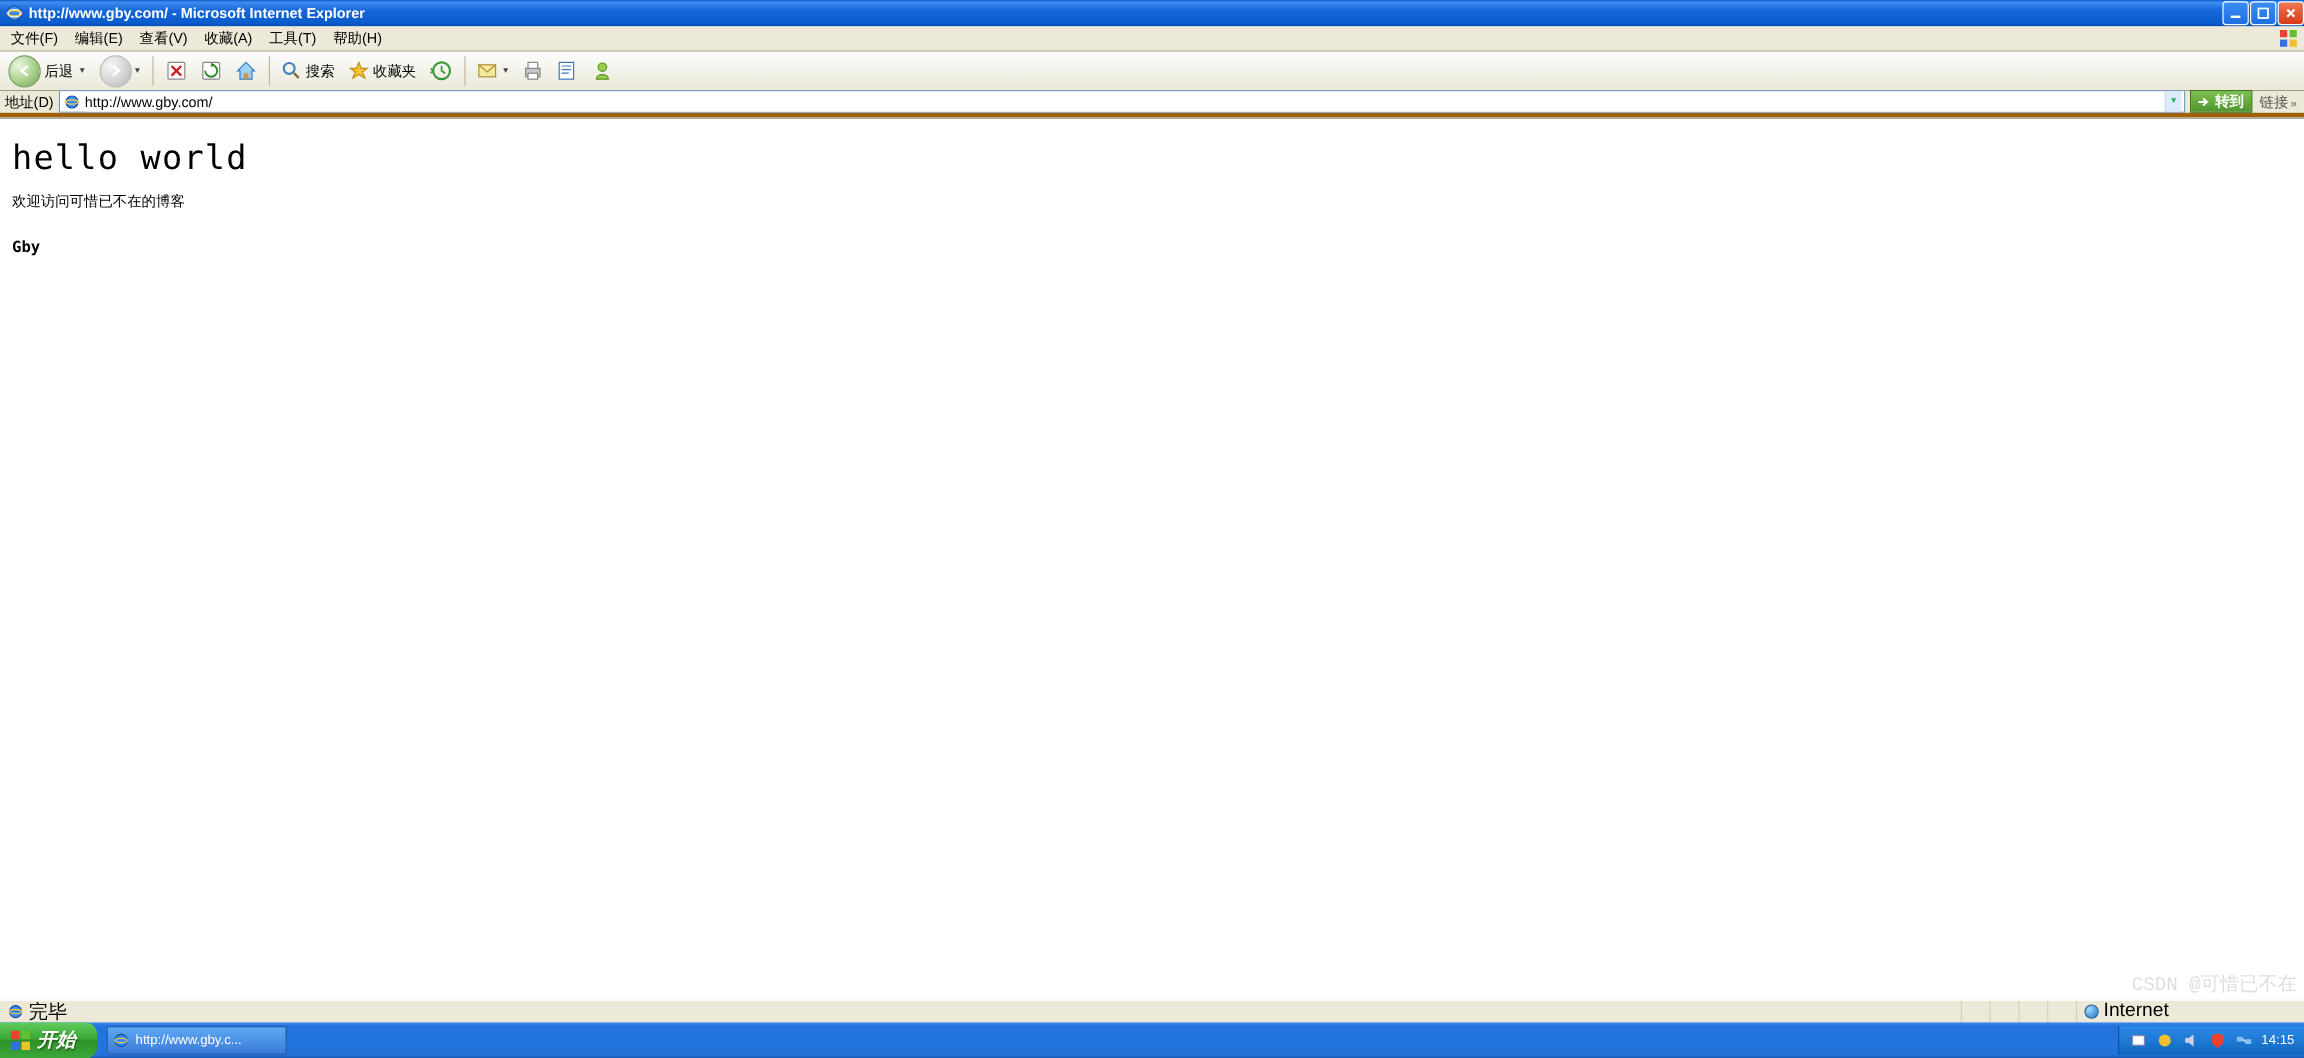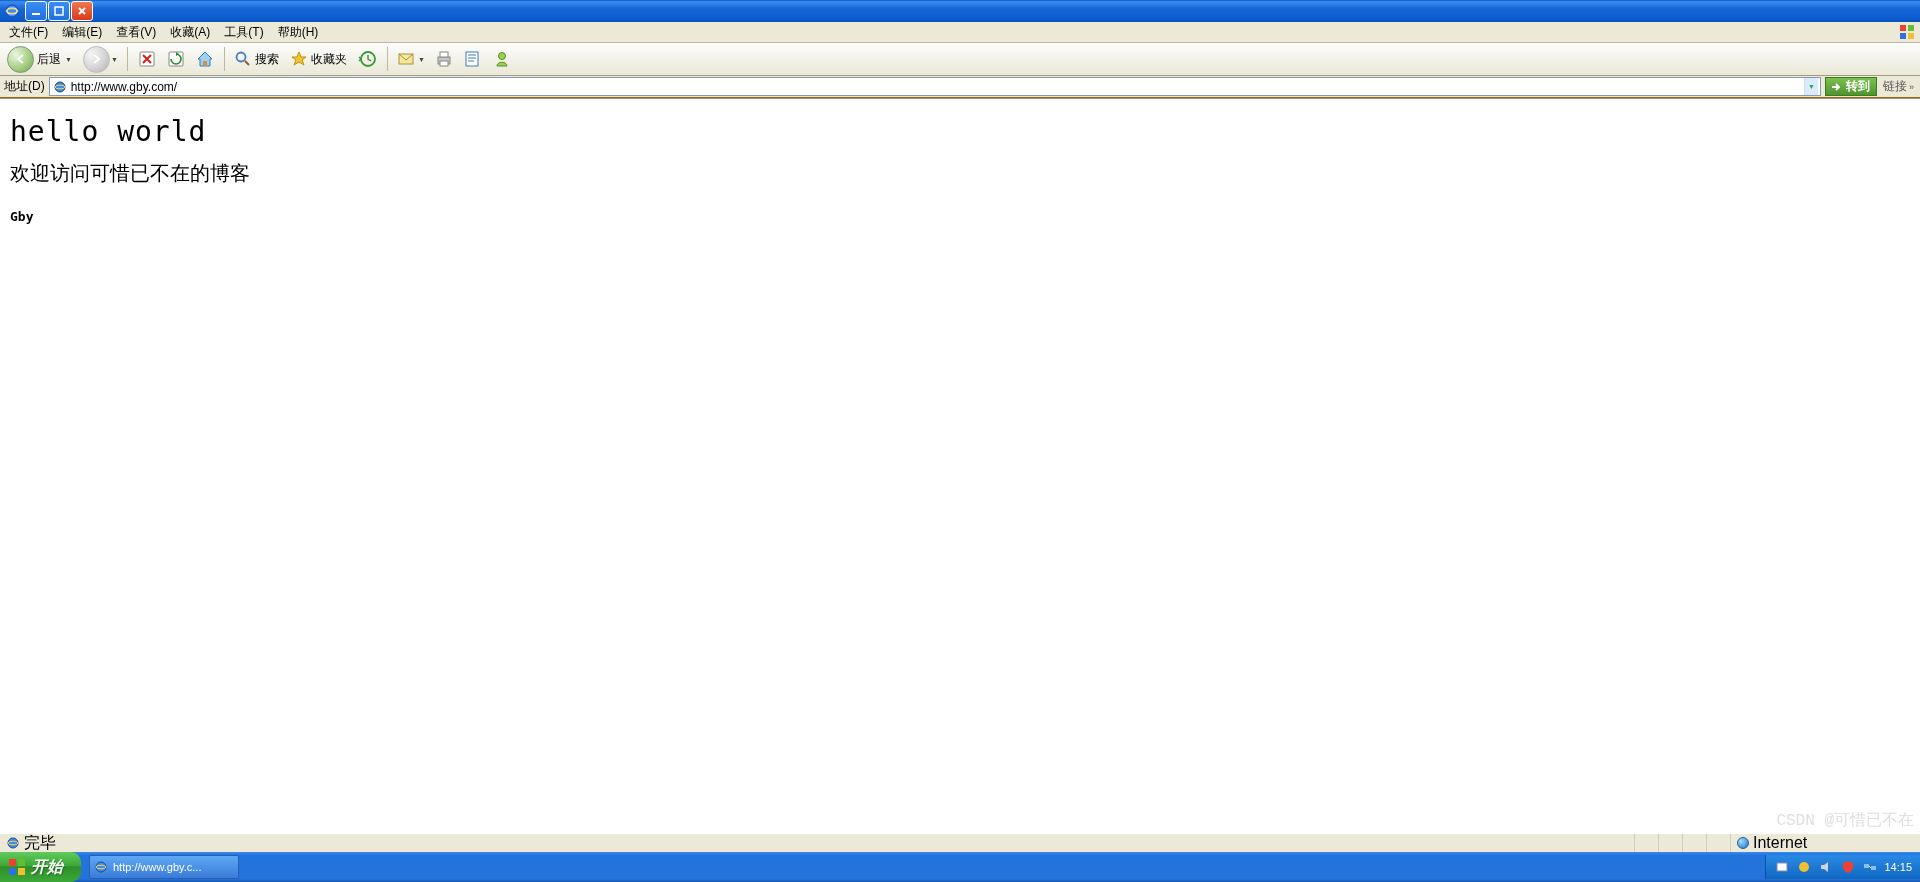--- a/index.html
+++ b/index.html
@@ -21,35 +21,35 @@
 
 .toolbar { height:33px; background:linear-gradient(#fcfdfd,#ebe8d7); border-bottom:1px solid #a49c83; display:flex; align-items:center; padding:0 4px; gap:3px; }
 .tbtn { min-width:26px; height:26px; border:1px solid transparent; border-radius:3px; display:flex; align-items:center; justify-content:center; padding:0 2px; }
 .tbtn.lbl { gap:3px; padding-right:4px; font-size:12px; }
 .tsep { width:1px; height:24px; background:#c0b89c; margin:0 3px; }
 .dd-arrow { font-size:7px; color:#444; margin-left:1px; }
 .circ-btn { width:27px; height:27px; border-radius:50%; border:1px solid #7a9c6a; background:radial-gradient(circle at 30% 30%,#e8f5e0,#a8d088 55%,#6da050); display:flex; align-items:center; justify-content:center; color:#fff; font-size:12px; font-weight:bold; }
 .circ-btn.dis { border-color:#bbb; background:radial-gradient(circle at 30% 30%,#f5f5f5,#d5d5d5 55%,#b0b0b0); color:#888; }
 
 
-.addrbar { height:22px; background:#ece9d8; border-bottom:1px solid #a16207; display:flex; align-items:center; padding-left:4px; font-size:12px; }
+.addrbar { height:22px; background:#ece9d8; border-bottom:4px solid #a16207; display:flex; align-items:flex-end; padding-left:4px; font-size:12px; }
 .addrlabel { margin-right:4px; }
 .addrbox { flex:1; height:19px; background:#fff; border:1px solid #7f9db9; display:flex; align-items:center; padding:0 2px; }
 .addrbox .ico { width:16px; height:16px; margin-right:3px; display:flex; align-items:center; justify-content:center; }
 .addrbox input { flex:1; border:0; outline:0; font-size:12px; font-family:inherit; height:16px; }
 .addrbox .ddbtn { width:14px; height:17px; display:flex; align-items:center; justify-content:center; border-left:1px solid #cde; background:#dbeafc; font-size:7px; color:#2a5; }
 .gobtn { height:19px; background:linear-gradient(#7cc050,#4f9530); border:1px solid #3c7a20; color:#fff; display:flex; align-items:center; padding:0 6px 0 3px; margin-left:4px; font-weight:bold; gap:3px; }
 .linksbtn { padding:0 6px; color:#555; font-size:12px; }
 .chev { font-size:9px; margin-left:2px; }
 
 
 .viewport { flex:1; background:#fff; overflow:auto; border-top:1px solid #9a9382; position:relative; }
 .content { padding:8px 10px; font-family:"SimSun","NSimSun",serif; color:#000; }
 .content h1 { font-size:28px; font-weight:normal; font-family:"SimSun",monospace; letter-spacing:1px; margin:8px 0 12px; }
-.content h2 { font-size:20px; font-weight:normal; margin:10px 0 14px; }
+.content h2 { font-size:12px; font-weight:normal; margin:10px 0 14px; }
 .content h4 { font-size:13px; font-weight:bold; font-family:"SimSun",monospace; margin:22px 0; }
 
 
 .statusbar { height:19px; background:#ece9d8; border-top:1px solid #fff; display:flex; align-items:center; font-size:16px; }
 .statusbar .pane { height:100%; border-left:1px solid #d4cfb8; display:flex; align-items:center; padding:0 6px; }
 .statusbar .pane.first { border-left:none; flex:1; }
 .statusbar .ieico { width:14px; height:14px; margin-right:4px; }
 .statusbar .pane.sm { width:24px; }
 .statusbar .pane.zone { width:190px; }
 .globe { width:12px; height:12px; border-radius:50%; background:radial-gradient(circle at 30% 30%,#a0e0ff,#2070c0); margin-right:4px; border:1px solid #2060a0; }
@@ -68,20 +68,21 @@
 <body>
 
 <div class="titlebar">
   <span class="appicon">
     <svg width="16" height="16" viewBox="0 0 16 16">
         <circle cx="8" cy="8" r="6" fill="#3b8cf0" stroke="#1a4aa0"></circle>
         <path d="M3 8 C3 4,13 4,13 8 C13 12,3 12,3 8" fill="none" stroke="#fff" stroke-width="1.2"></path>
         <ellipse cx="8" cy="8" rx="6" ry="2.2" fill="none" stroke="#ffd040" stroke-width="1"></ellipse>
       </svg>
   </span>
+  <span class="wcap">http://www.gby.com/ - Microsoft Internet Explorer</span>
   <div class="winbtns">
     <div class="winbtn">
         <svg width="10" height="10">
           <rect x="1" y="7" width="8" height="2" fill="#fff"></rect>
         </svg>
       </div>
     <div class="winbtn">
         <svg width="10" height="10">
           <rect x="1" y="1" width="8" height="8" fill="none" stroke="#fff" stroke-width="1.5"></rect>
         </svg>

